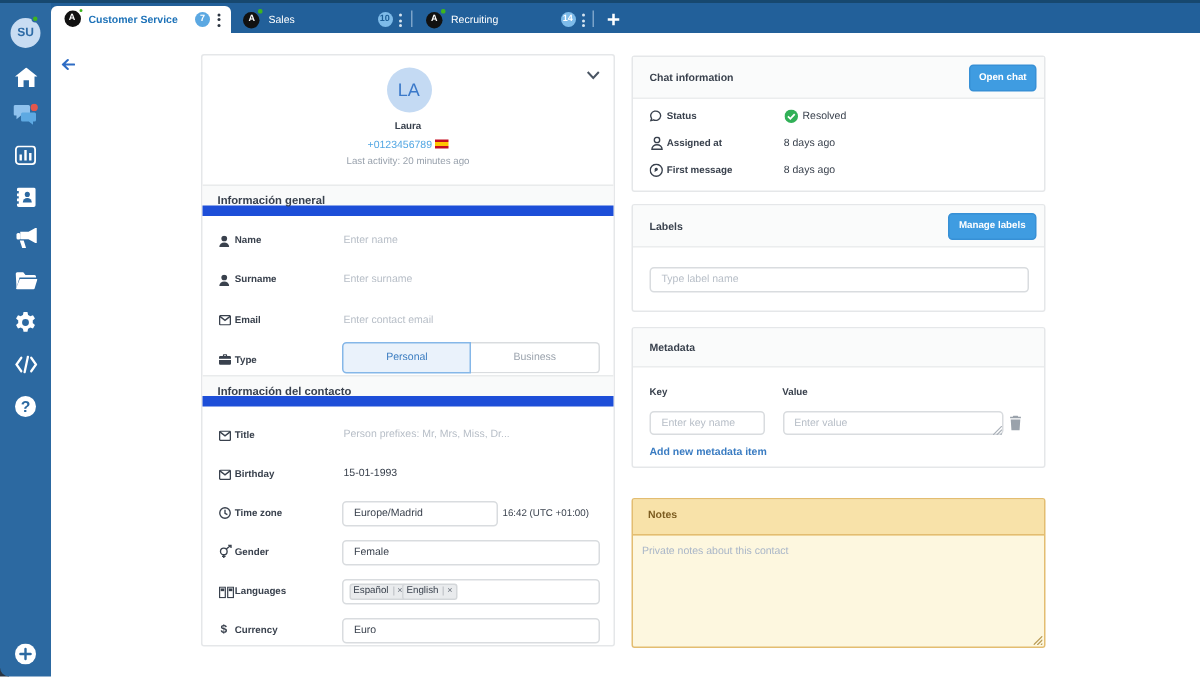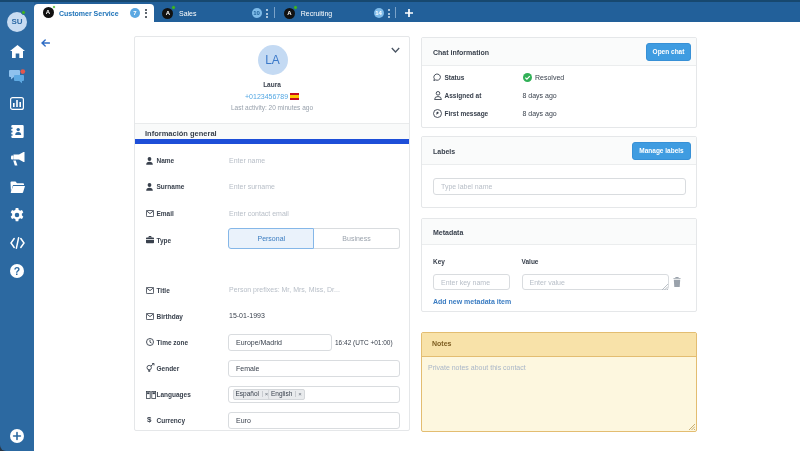--- a/index.html
+++ b/index.html
@@ -31,21 +31,21 @@
   .panel { position:absolute; background:#fff; border:1px solid #e5e7e9; border-radius:2px; }
   .phead { position:absolute; left:0; top:0; width:100%; background:#fafbfb; border-bottom:1px solid #ebedee; }
   .ptitle { position:absolute; left:11px; font-size:7px; font-weight:bold; color:#39414d; }
   .bluebtn { position:absolute; background:#3f9ce1; border:1px solid #3790d6; border-radius:3px; color:#fff;
      font-size:6.5px; font-weight:bold; text-align:center; white-space:nowrap; }
   .rowlbl { position:absolute; font-size:6.5px; font-weight:bold; color:#39414d; white-space:nowrap; }
   .rowval { position:absolute; font-size:7px; color:#39414d; white-space:nowrap; }
   .ph { color:#b7bec7 !important; }
   .inp { position:absolute; background:#fff; border:1px solid #d9dcdf; border-radius:3px; font-size:7px; color:#39414d; padding-left:7px; white-space:nowrap; }
 
-  .secbar { position:absolute; left:0; width:100%; background:#f9fafa; border-top:1px solid #e9ebec; border-bottom:5px solid #1d4ed8;
+  .secbar { position:absolute; left:0; width:100%; background:#f9fafa; border-top:1px solid #e9ebec; border-bottom:7px solid #1d4ed8;
      font-size:7.5px; font-weight:bold; color:#39414d; padding-left:10px; }
 </style>
 </head>
 <body>
 
 <div id="topbar"></div>
 <div id="topstrip"></div>
 
 <div class="tab-active"></div>
 <div class="tabicon" style="left:42.5px; top:7px;">A</div>
@@ -189,20 +189,21 @@
   <div class="abs" style="left:11px; top:199px; line-height:0;"><svg width="8" height="8" viewBox="0 0 8 8">
         <path fill="#39414d" d="M2.6 1.4 v-0.8 a0.5 0.5 0 0 1 0.5-0.5 h1.8 a0.5 0.5 0 0 1 0.5 0.5 v0.8 h1.8 a0.8 0.8 0 0 1 0.8 0.8 v4.2 a0.8 0.8 0 0 1-0.8 0.8 h-6.4 a0.8 0.8 0 0 1-0.8-0.8 v-4.2 a0.8 0.8 0 0 1 0.8-0.8 z M3.4 1.4 h1.2 v-0.5 h-1.2 z"></path>
         <rect x="0" y="3.2" width="8" height="0.8" fill="#fff"></rect>
       </svg></div>
   <div class="rowlbl" style="left:21.5px; top:199.5px;">Type</div>
   <div class="abs" style="left:93.3px; top:191px; width:86px; height:20.6px; background:#eaf2fb; border:1px solid #85b7e8; border-radius:3px 0 0 3px;
       color:#3a7cc0; font-size:7px; text-align:center; line-height:19px; z-index:2;">Personal</div>
   <div class="abs" style="left:179.3px; top:191px; width:85.5px; height:20.6px; background:#fff; border:1px solid #d9dcdf; border-left:none; border-radius:0 3px 3px 0;
       color:#9ba3ad; font-size:7px; text-align:center; line-height:19px;">Business</div>
 
+  <div class="secbar" style="top:213px; height:21px; line-height:19px;">Información del contacto</div>
 
   <div class="abs" style="left:11px; top:249.5px; line-height:0;"><svg width="8" height="7" viewBox="0 0 8 7">
         <rect x="0.4" y="0.4" width="7.2" height="6.2" rx="0.8" fill="none" stroke="#39414d" stroke-width="0.9"></rect>
         <path fill="none" stroke="#39414d" stroke-width="0.9" d="M0.6 0.9 L4 3.6 L7.4 0.9"></path>
       </svg></div>
   <div class="rowlbl" style="left:21.5px; top:249.5px;">Title</div>
   <div class="rowval ph" style="left:94px; top:249px;">Person prefixes: Mr, Mrs, Miss, Dr...</div>
 
   <div class="abs" style="left:11px; top:275.5px; line-height:0;"><svg width="8" height="7" viewBox="0 0 8 7">
         <rect x="0.4" y="0.4" width="7.2" height="6.2" rx="0.8" fill="none" stroke="#39414d" stroke-width="0.9"></rect>

